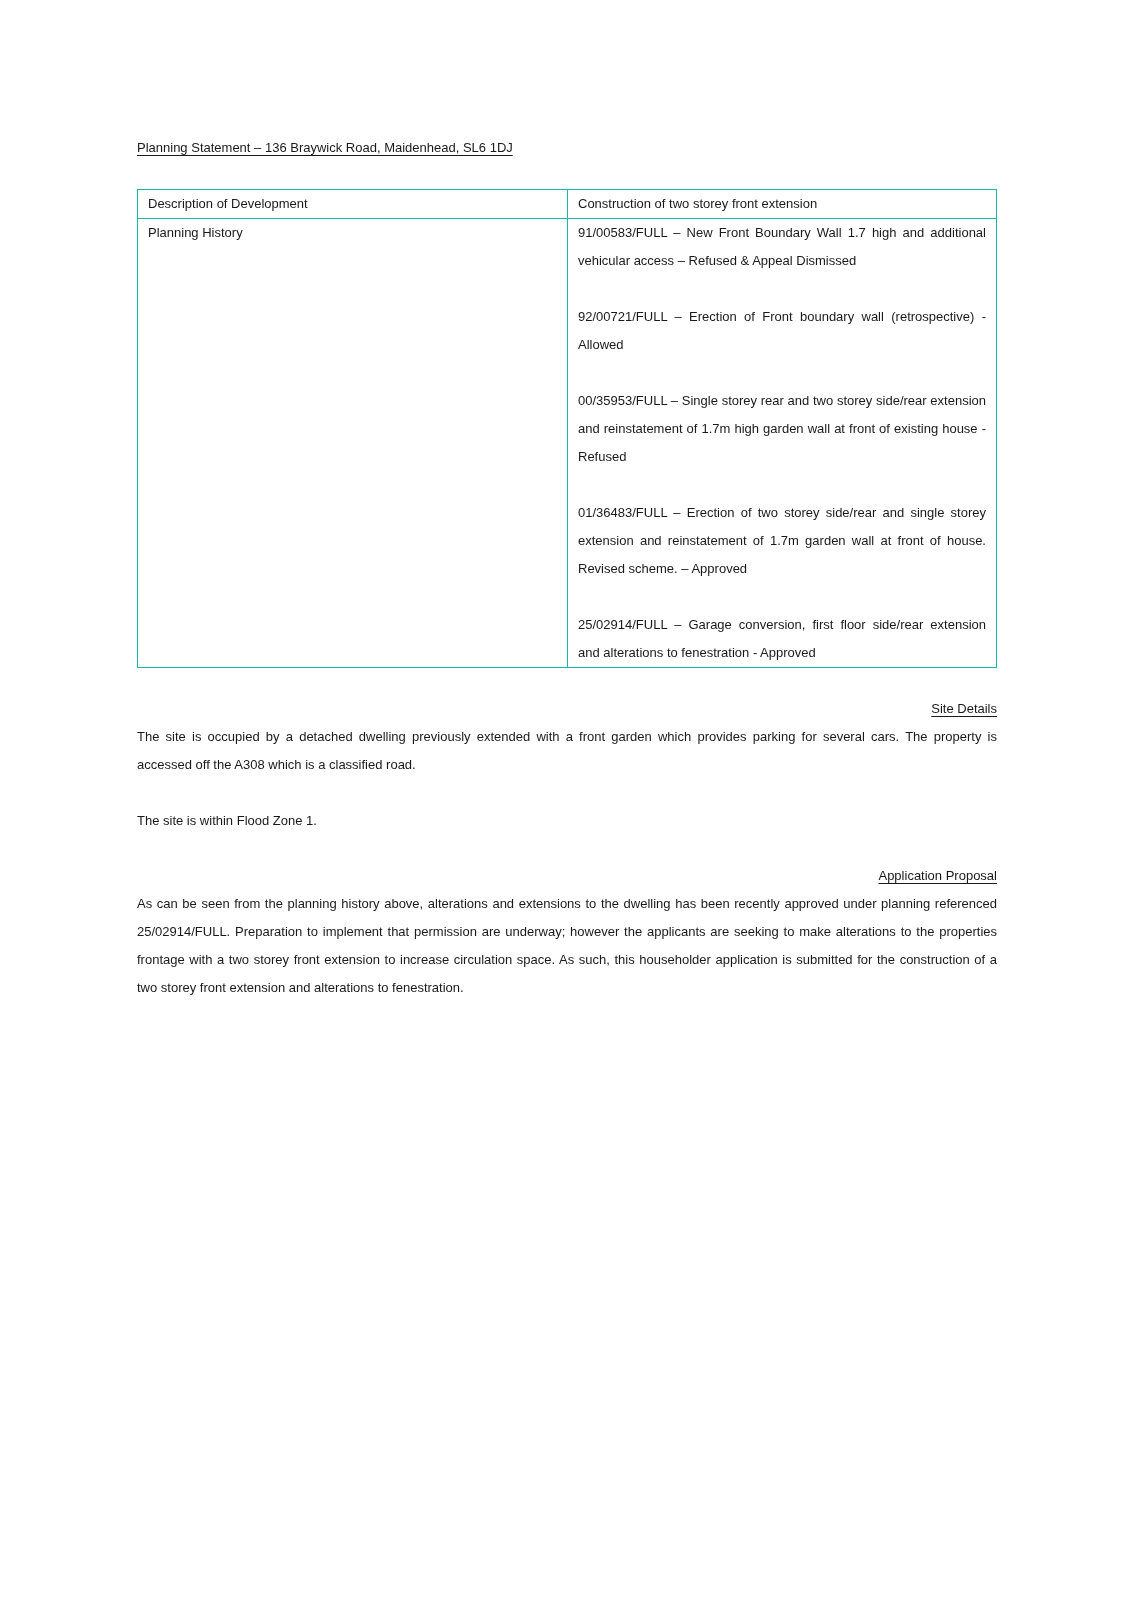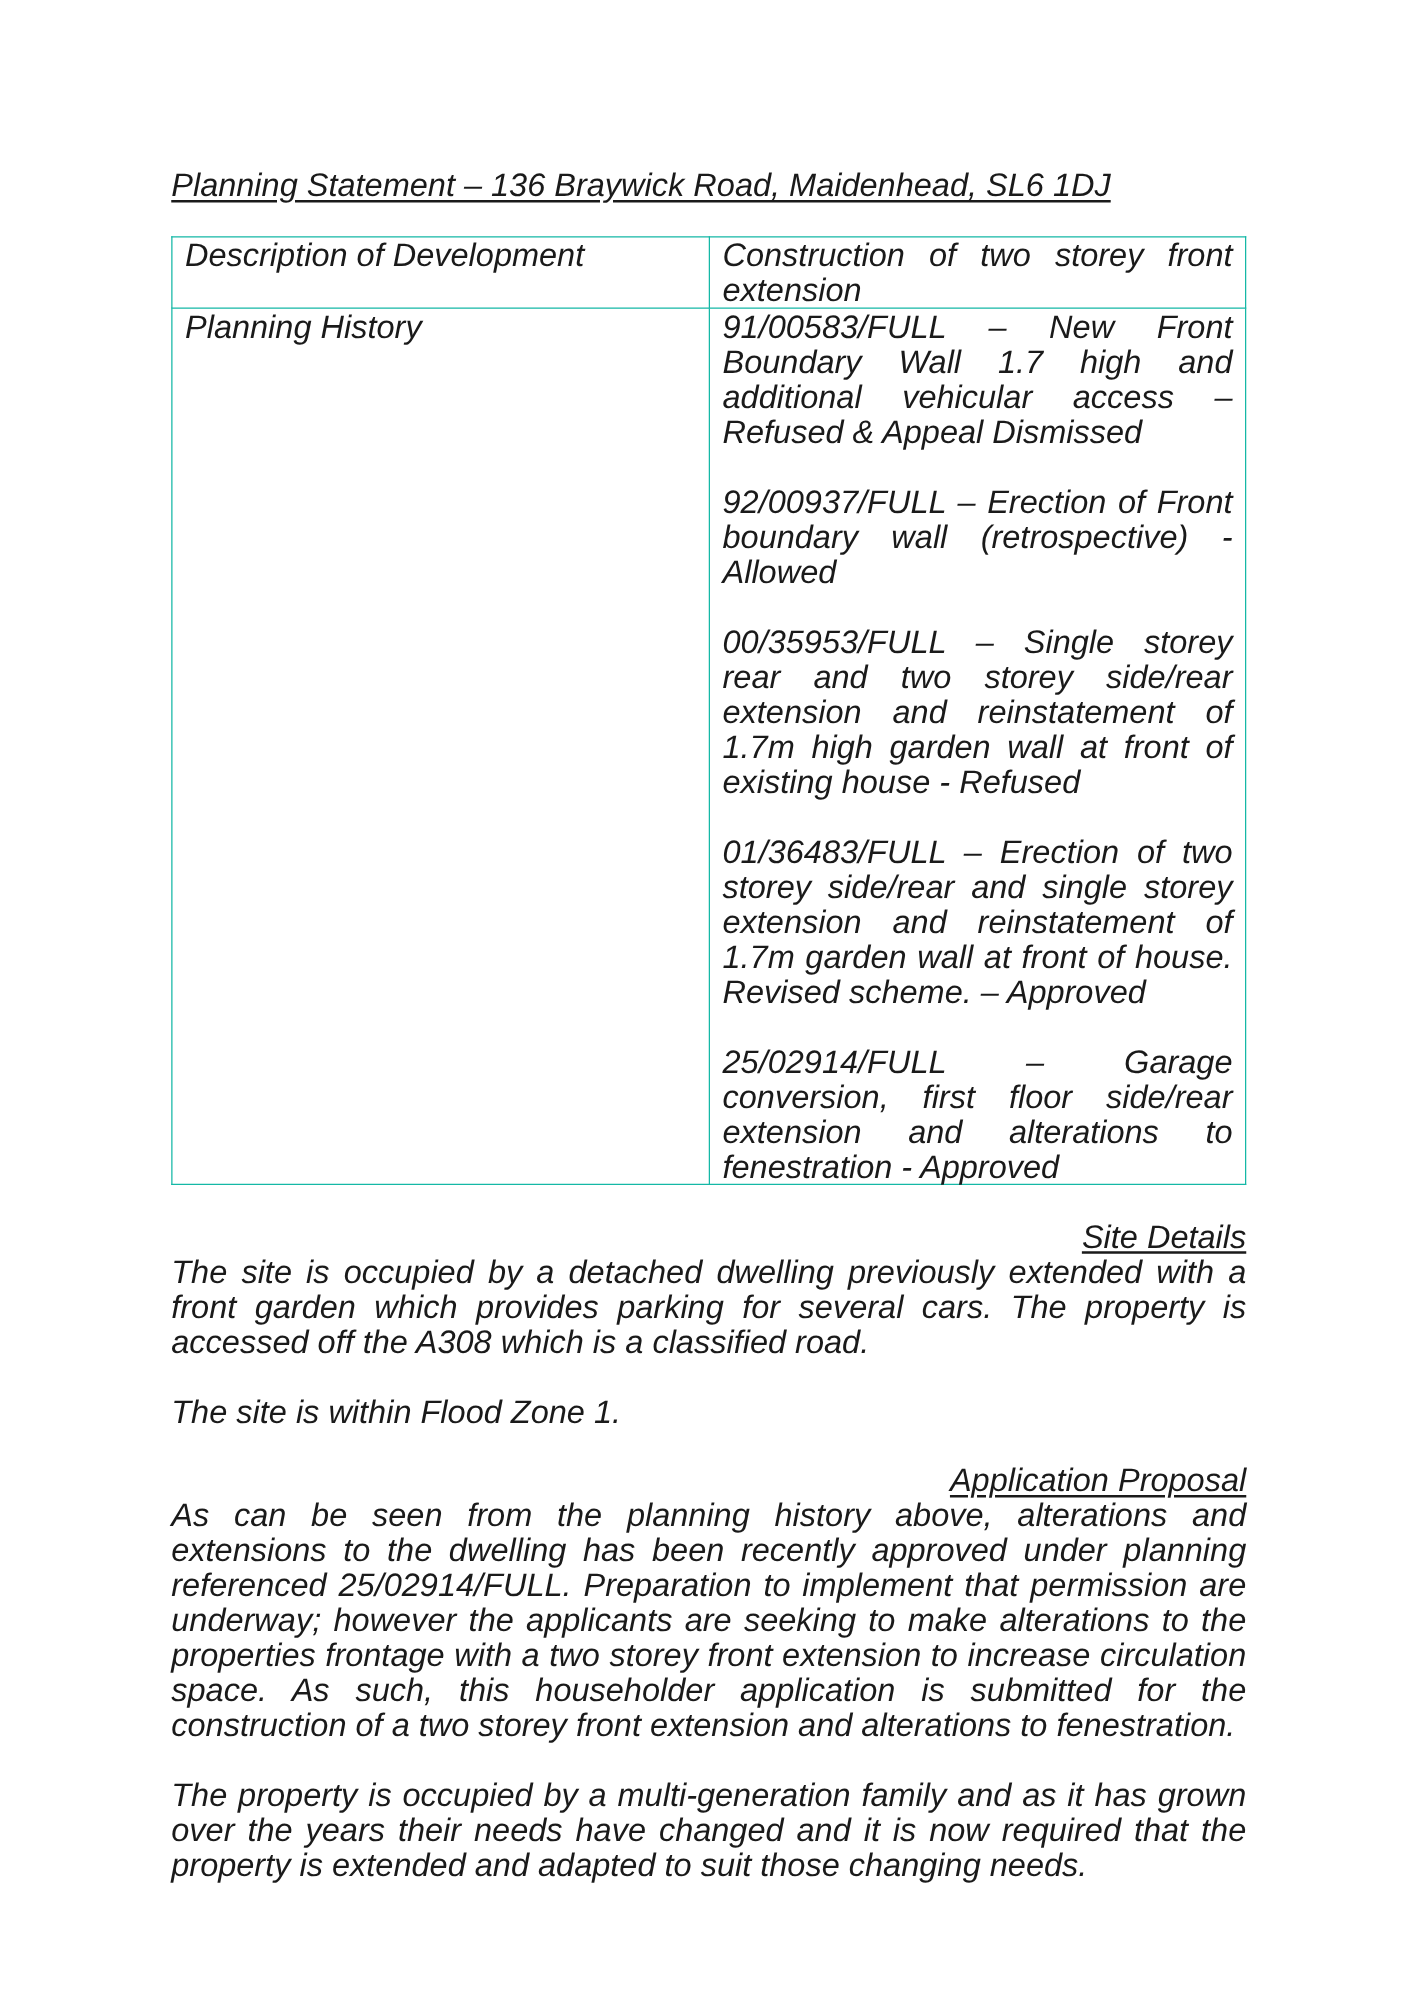--- a/index.html
+++ b/index.html
@@ -13,23 +13,22 @@
       position: relative;
       overflow: hidden;
       font-family: "Liberation Sans", "DejaVu Sans", sans-serif;
       color: #1a1a1a;
     }
     .page {
       position: absolute;
       left: 137px;
       top: 134px;
       width: 860px;
-      font-size: 26px;
+      font-size: 13px;
       line-height: 28px;
-      font-style: italic;
     }
     .title {
       text-decoration: underline;
       text-underline-offset: 3px;
       margin: 0 0 27px 0;
       height: 28px;
       white-space: nowrap;
     }
     table.info {
       border-collapse: collapse;
@@ -77,29 +76,28 @@
   <table class="info">
     <tbody>
         <tr>
       <td class="label">Description of Development</td>
       <td class="value">Construction of two storey front extension</td>
     </tr>
     <tr>
       <td class="label">Planning History</td>
       <td class="value">
         <div class="history-entry">91/00583/FULL – New Front Boundary Wall 1.7 high and additional vehicular access – Refused &amp; Appeal Dismissed</div>
-        <div class="history-entry">92/00937/FULL – Erection of Front boundary wall (retrospective) - Allowed</div>
+        <div class="history-entry">92/00721/FULL – Erection of Front boundary wall (retrospective) - Allowed</div>
         <div class="history-entry">00/35953/FULL – Single storey rear and two storey side/rear extension and reinstatement of 1.7m high garden wall at front of existing house - Refused</div>
         <div class="history-entry">01/36483/FULL – Erection of two storey side/rear and single storey extension and reinstatement of 1.7m garden wall at front of house. Revised scheme. – Approved</div>
         <div class="history-entry">25/02914/FULL – Garage conversion, first floor side/rear extension and alterations to fenestration - Approved</div>
       </td>
     </tr>
   </tbody>
     </table>
 
   <div class="section-heading">Site Details</div>
   <p class="para">The site is occupied by a detached dwelling previously extended with a front garden which provides parking for several cars. The property is accessed off the A308 which is a classified road.</p>
   <p class="para last">The site is within Flood Zone 1.</p>
 
   <div class="section-heading">Application Proposal</div>
   <p class="para">As can be seen from the planning history above, alterations and extensions to the dwelling has been recently approved under planning referenced 25/02914/FULL. Preparation to implement that permission are underway; however the applicants are seeking to make alterations to the properties frontage with a two storey front extension to increase circulation space. As such, this householder application is submitted for the construction of a two storey front extension and alterations to fenestration.</p>
-  <p class="para">The property is occupied by a multi-generation family and as it has grown over the years their needs have changed and it is now required that the property is extended and adapted to suit those changing needs.</p>
 </div>
 
 </body></html>

